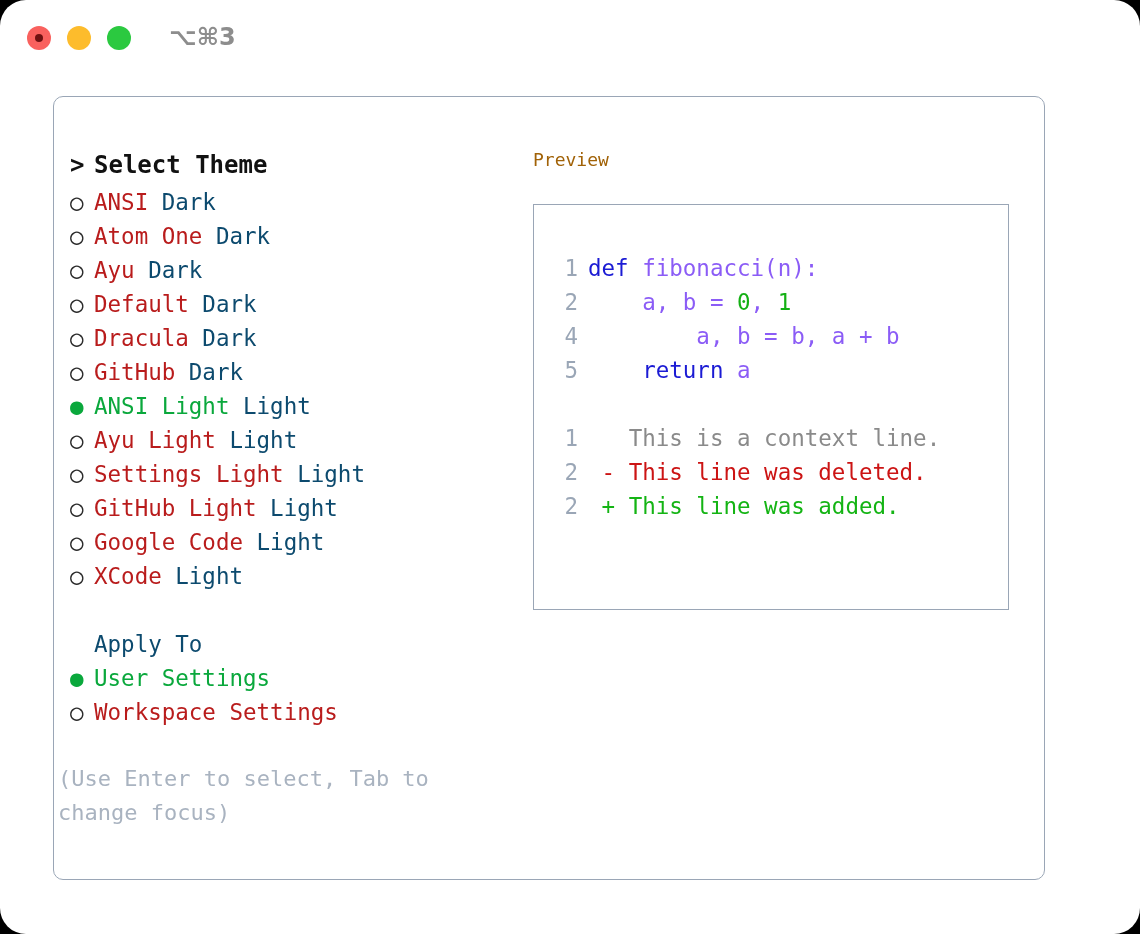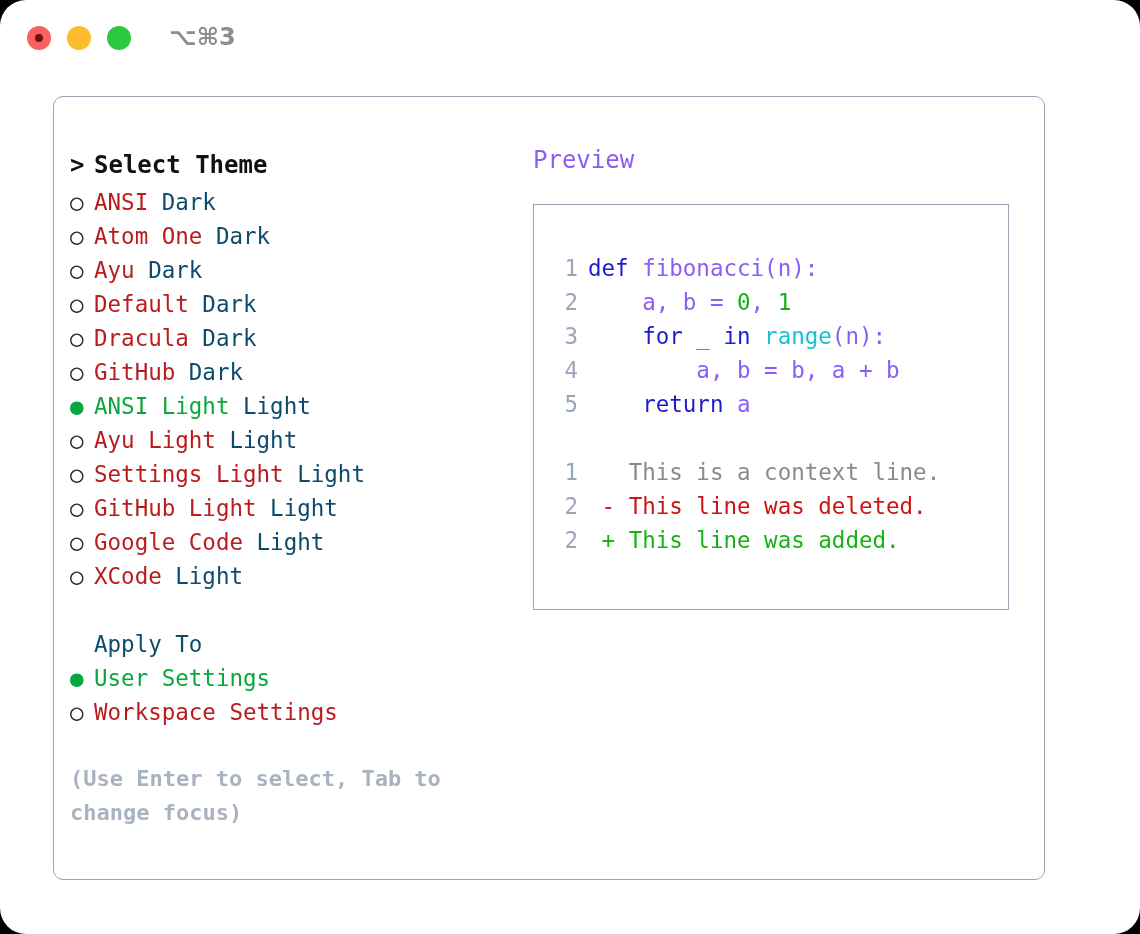--- a/index.html
+++ b/index.html
@@ -112,39 +112,38 @@
     width: 24px;
   }
 
   #applyto-label {
     color: #0c4a6e;
     text-align: right;
   }
 
   #hint {
     position: absolute;
-    left: 16px;
+    left: 4px;
     top: 665px;
     width: 410px;
     font-size: 22px;
     line-height: 34px;
     color: #a9b3c0;
-    font-weight: bold;
   }
 
   
   #right-col {
     position: absolute;
     left: 479px;
     top: 48px;
     width: 500px;
   }
   #preview-title {
-    font-size: 24px;
-    color: #8b5cf6;
+    font-size: 18px;
+    color: #a16207;
     height: 36px;
     line-height: 30px;
     white-space: nowrap;
   }
   #preview-box {
     margin-top: 23px;
     width: 476px;
     height: 406px;
     border: 1.6px solid #9aa6b6;
     box-sizing: border-box;
@@ -225,21 +224,20 @@
     </div>
 
     <div id="hint">(Use Enter to select, Tab to change focus)</div>
 
     <div id="right-col">
       <div id="preview-title">Preview</div>
       <div id="preview-box">
         <div id="code-area">
             <div class="cline"><span class="ln">1</span><span class="kw">def</span><span class="plain"> fibonacci(n):</span></div>
             <div class="cline"><span class="ln">2</span><span class="plain">    a, b = </span><span class="num">0</span><span class="plain">, </span><span class="num">1</span></div>
-            <div class="cline"><span class="ln">3</span><span class="plain">    </span><span class="kw">for</span><span class="plain"> _ </span><span class="kw">in</span><span class="plain"> </span><span class="fn">range</span><span class="plain">(n):</span></div>
             <div class="cline"><span class="ln">4</span><span class="plain">        a, b = b, a + b</span></div>
             <div class="cline"><span class="ln">5</span><span class="plain">    </span><span class="kw">return</span><span class="plain"> a</span></div>
             <div class="gap"></div>
             <div class="cline"><span class="ln">1</span><span class="ctx">  </span><span class="ctx"> This is a context line.</span></div>
             <div class="cline"><span class="ln">2</span><span class="del"> -</span><span class="del"> This line was deleted.</span></div>
             <div class="cline"><span class="ln">2</span><span class="add"> +</span><span class="add"> This line was added.</span></div>
           </div>
       </div>
     </div>
 

